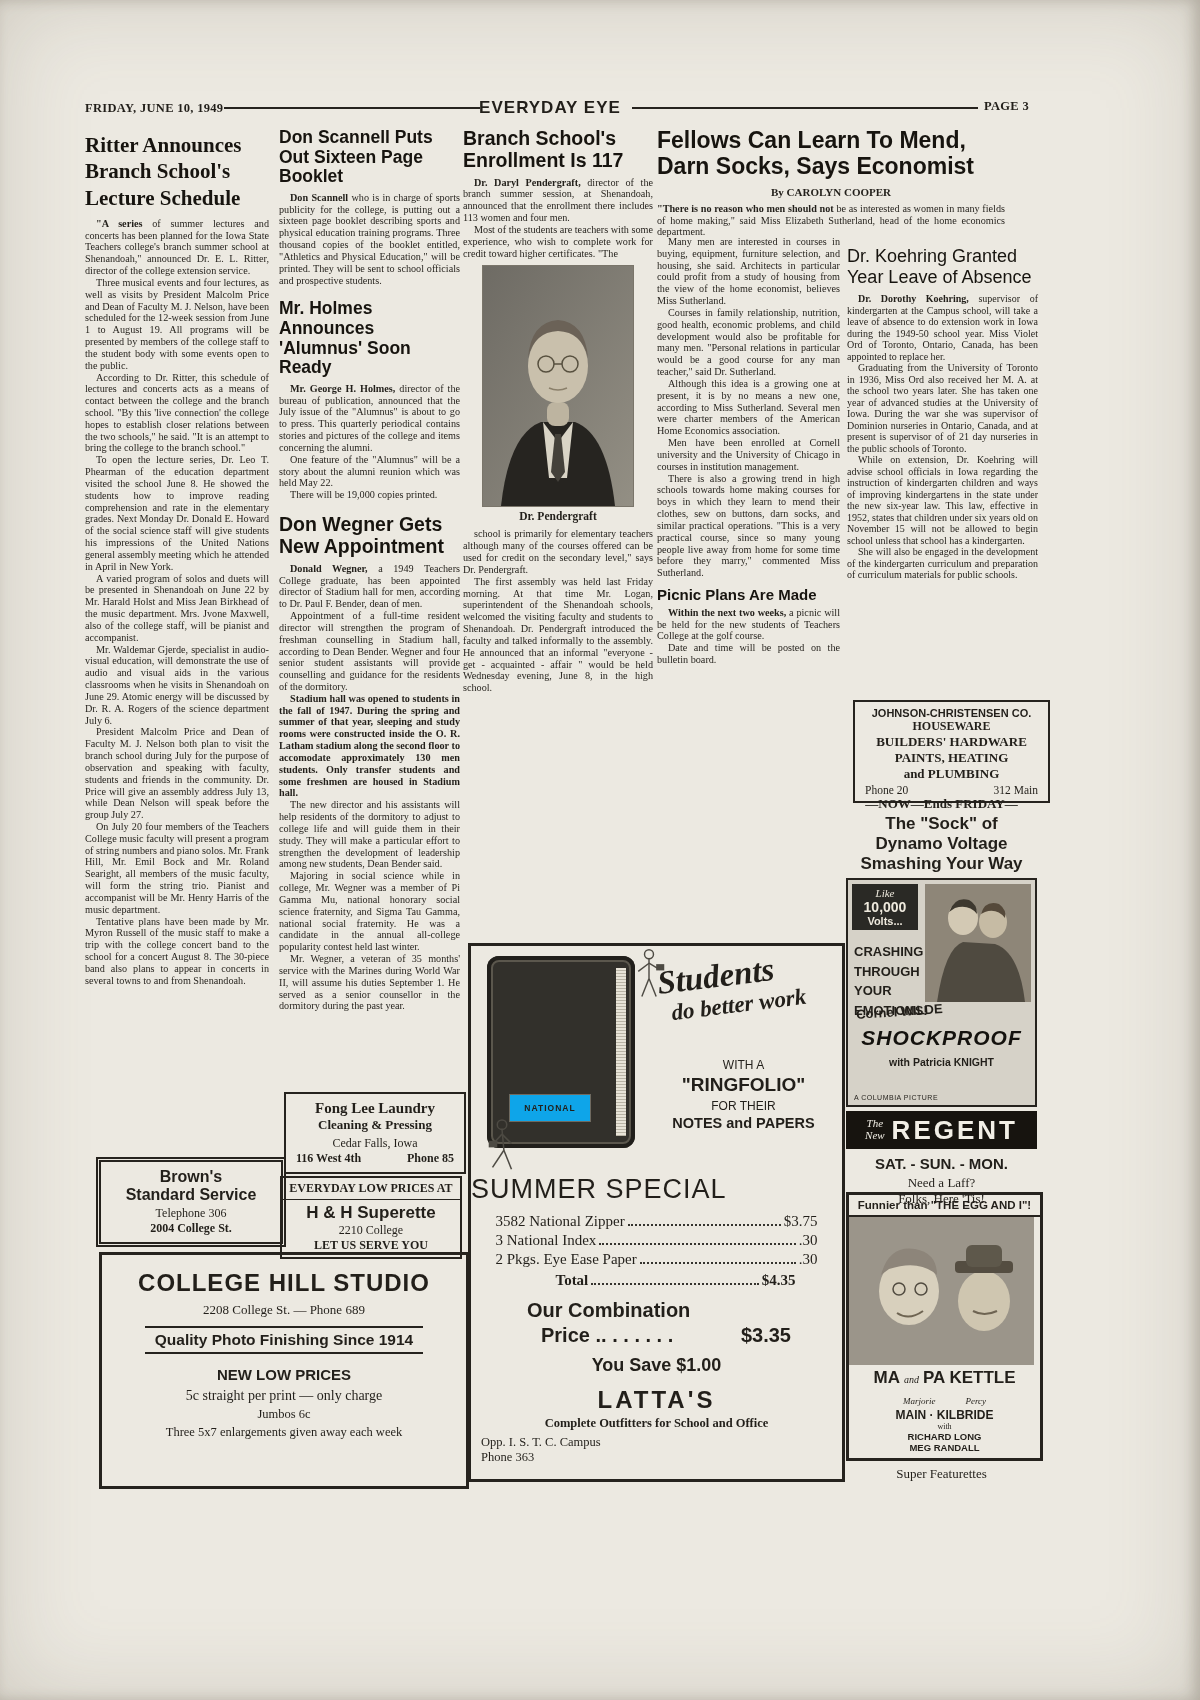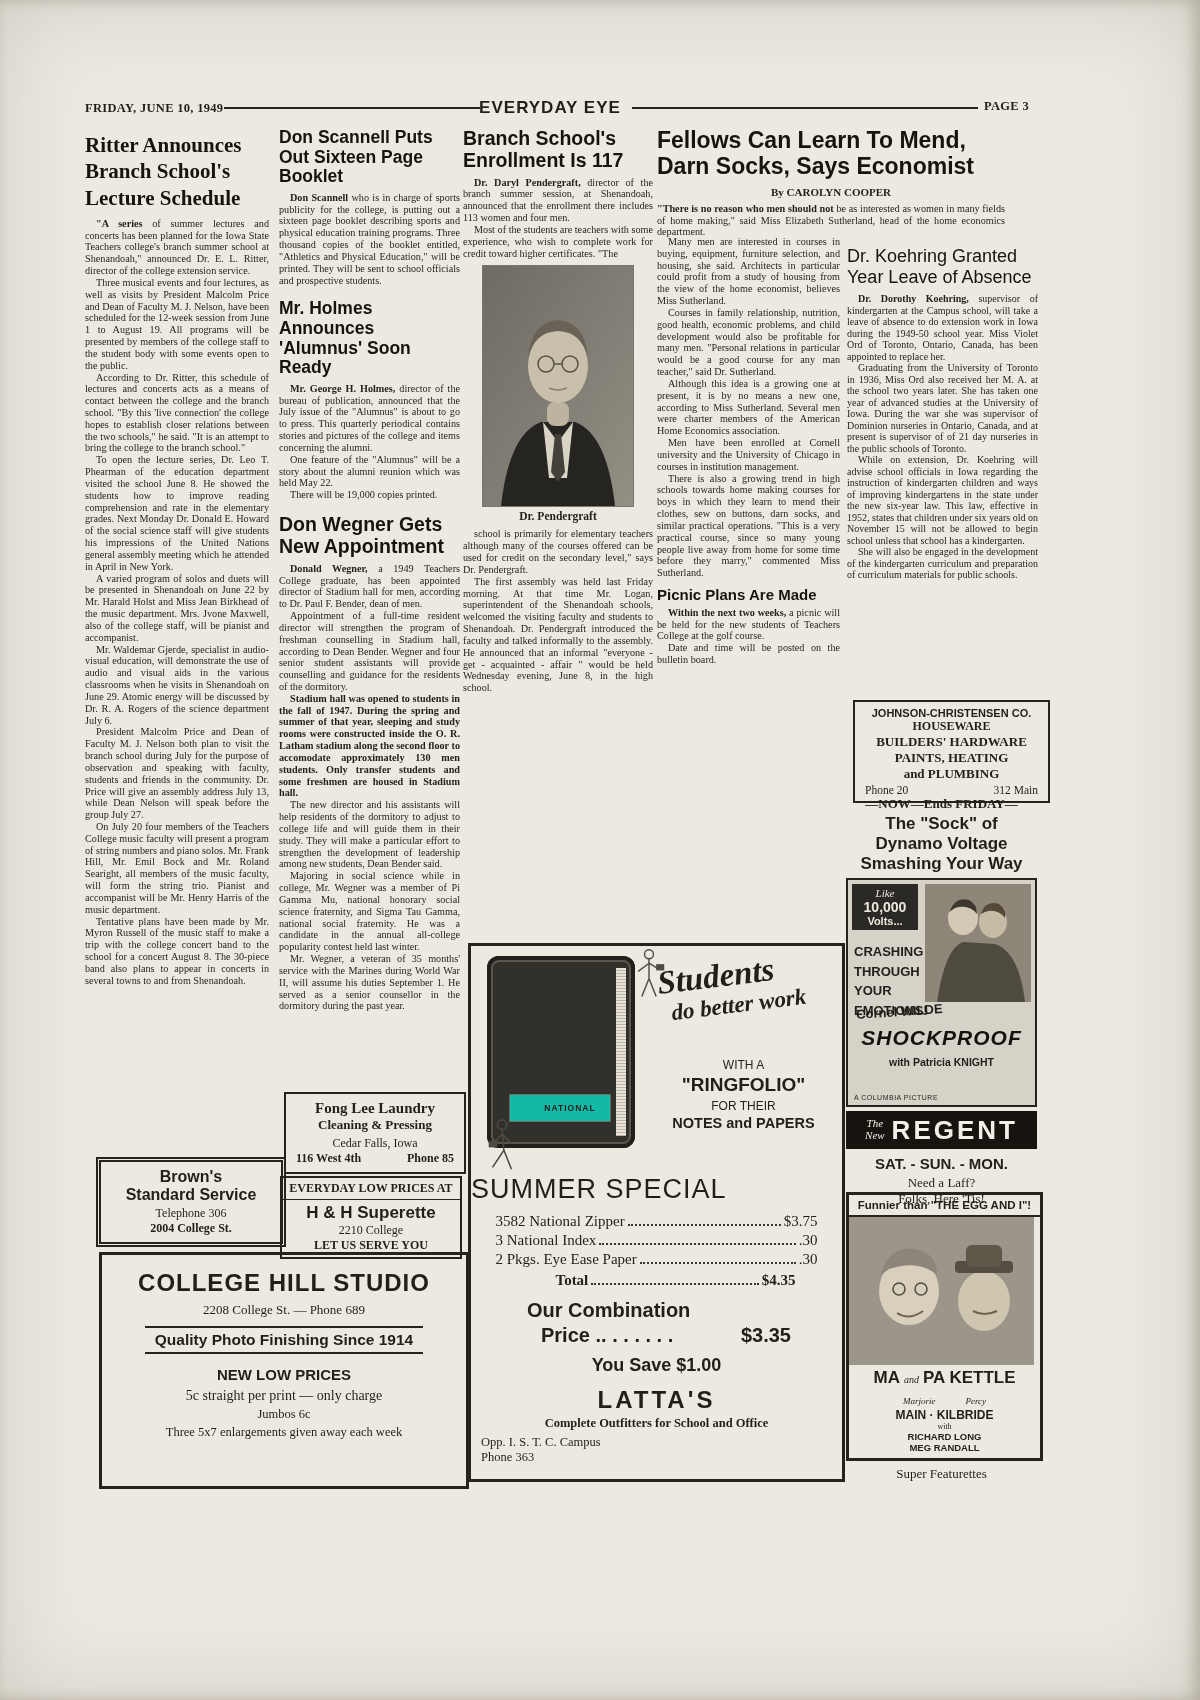--- a/index.html
+++ b/index.html
@@ -32,22 +32,22 @@
   .adbox-double{border:5px double #26231e;}
   .sans{font-family:"Liberation Sans",sans-serif;}
   .flexrow{display:flex;justify-content:space-between;}
   
   .price-row{display:flex;align-items:flex-end;font-size:15px;margin:2px 0;}
   .price-row .dots{flex:1;border-bottom:2px dotted #35332e;margin:0 3px 4px;}
   .binder{position:absolute;left:16px;top:10px;width:148px;height:192px;background:#32302b;border-radius:12px;
           box-shadow:inset 0 0 0 4px #211f1b, inset 0 0 0 6px #5b574d;}
   .binder .pages{position:absolute;right:9px;top:12px;bottom:12px;width:10px;
           background:repeating-linear-gradient(#e8e4d8 0 2px,#b9b4a6 2px 3px);}
-  .binder-label{position:absolute;left:22px;bottom:26px;width:80px;height:26px;background:#14b8a6;border:1px solid #6f6a60;
-          display:flex;align-items:center;justify-content:center;font:bold 8.5px "Liberation Sans",sans-serif;letter-spacing:1px;padding-left:20px;}
+  .binder-label{position:absolute;left:22px;bottom:26px;width:80px;height:26px;background:#0ea5e9;border:1px solid #6f6a60;
+          display:flex;align-items:center;justify-content:center;font:bold 8.5px "Liberation Sans",sans-serif;letter-spacing:1px;}
   .script{font:bold italic 33px/1 "Liberation Serif",serif;transform:rotate(-7deg);display:inline-block;}
   .script2{font:bold italic 23px/1 "Liberation Serif",serif;transform:rotate(-7deg);display:inline-block;margin-left:14px;}
   
   .poster{position:relative;border:2px solid #26231e;background:#d6d2c8;overflow:hidden;}
   .regent-logo{background:#17140f;color:#f2efe6;display:flex;align-items:center;justify-content:center;gap:7px;}
   .kt-big{font:bold 17px "Liberation Sans",sans-serif;} .kt-small{font:italic 10px "Liberation Serif",serif;}
 </style>
 </head>
 <body>
 

